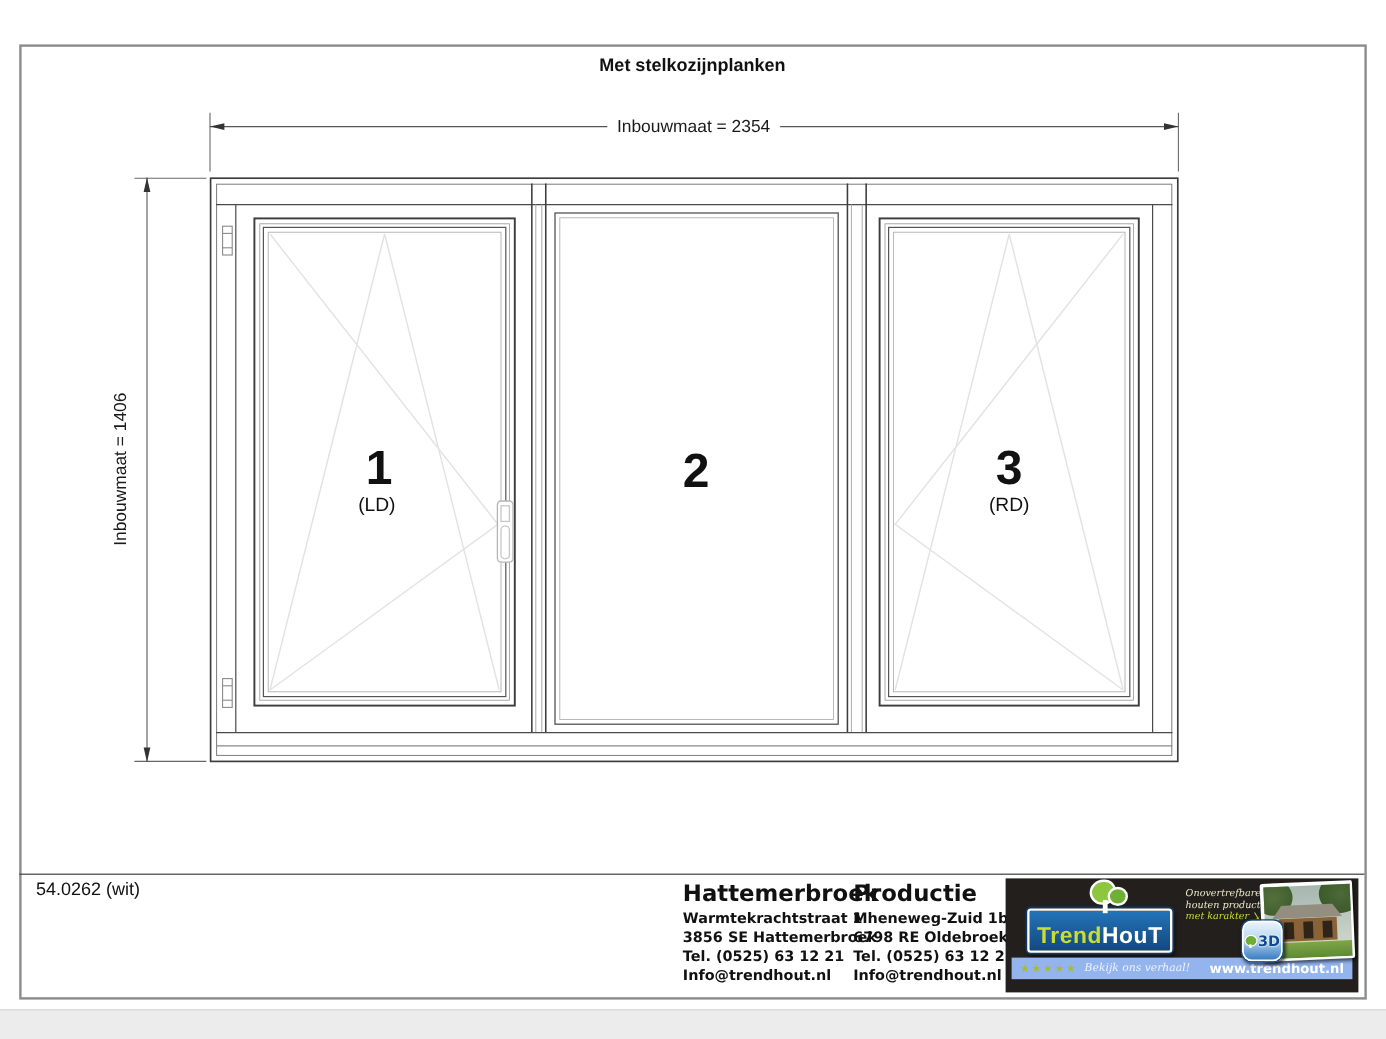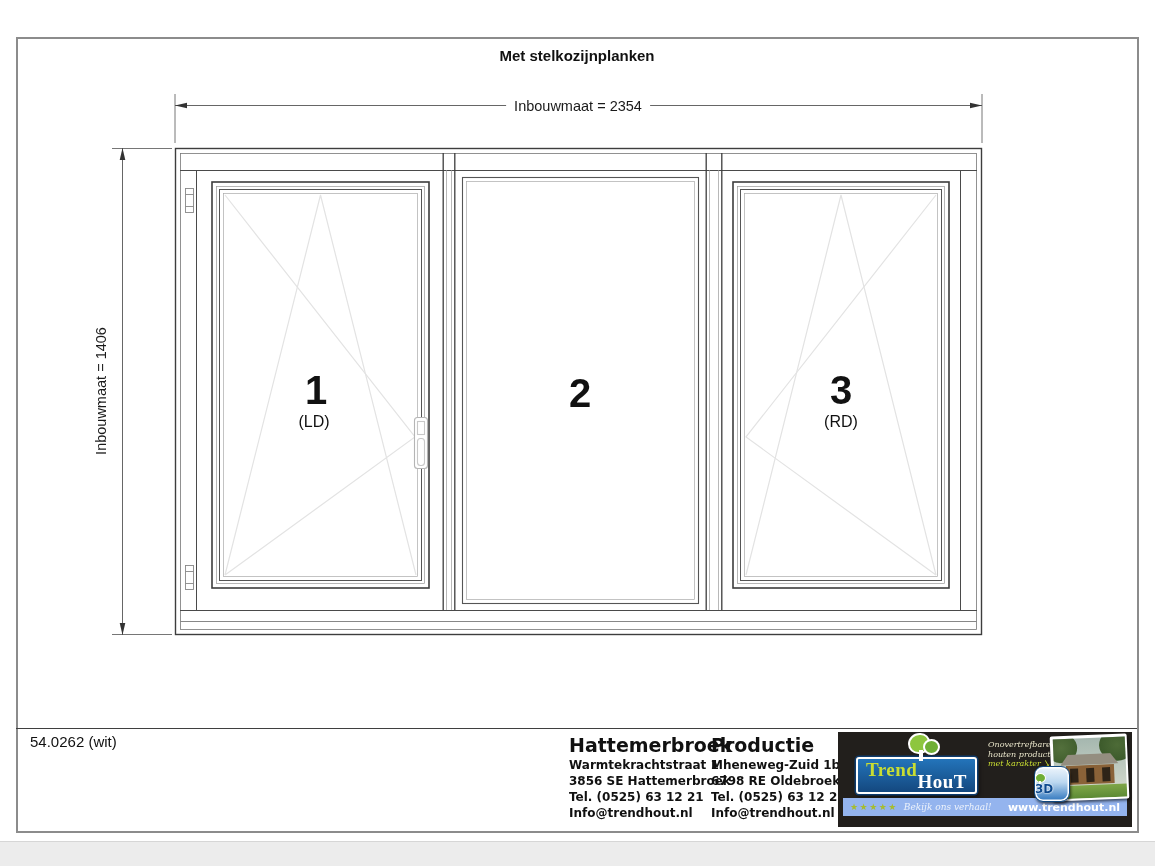--- a/index.html
+++ b/index.html
@@ -33,32 +33,32 @@
   
   .logo-box{left:838px;top:732px;width:294px;height:95px;background:#221f1c;}
   .lb{position:absolute;}
   .tree{left:62px;top:0;width:46px;height:30px;z-index:2;}
   .tree .c1{position:absolute;left:8px;top:1px;width:18px;height:17px;border-radius:55% 45% 50% 50%;background:#8dc63f;border:2px solid #fff;}
   .tree .c2{position:absolute;left:23px;top:7px;width:13px;height:12px;border-radius:50%;background:#6faf35;border:2px solid #fff;}
   .tree .trunk{position:absolute;left:19px;top:18px;width:4px;height:11px;background:#fff;}
   .brand-box{left:18px;top:25px;width:117px;height:33px;border-radius:3px;
     background:linear-gradient(180deg,#2374ba,#14487f);border:2px solid #fff;
     box-shadow:0 0 0 1.5px #0e3a6b,2px 3px 4px rgba(0,0,0,.55);
-    display:flex;align-items:flex-start;justify-content:center;
-    font-family:Liberation Serif, serif;font-weight:bold;font-size:19px;letter-spacing:.5px;}
+    display:flex;align-items:flex-end;justify-content:center;
+    font-family:Liberation Sans, sans-serif;font-weight:bold;font-size:19px;letter-spacing:.5px;}
   .brand-trend{color:#c9dd32;}
   .brand-hout{color:#fff;margin-top:12px;}
   .tagline{left:150px;top:8px;width:92px;font-family:"DejaVu Serif", serif;font-style:italic;
     font-size:8px;line-height:9.5px;color:#eae6cb;}
   .tagline .lime{color:#c9dd32;}
   .tagline .arrow{color:#c9dd32;font-size:9px;display:inline-block;transform:rotate(15deg);}
   .badge3d{left:196px;top:34px;width:34px;height:34px;border-radius:9px;z-index:3;
     background:linear-gradient(180deg,#eef5fc 0%,#bcd8f0 45%,#2e75bd 100%);
     border:1.5px solid #10477e;box-shadow:inset 0 0 0 1.5px #fff,1px 2px 3px rgba(0,0,0,.6);
-    display:flex;flex-direction:column;justify-content:center;}
+    display:flex;flex-direction:row;align-items:center;justify-content:center;}
   .badge3d .mini-tree{width:9px;height:8px;border-radius:50%;background:#6fae35;border:1px solid #fff;position:relative;}
   .badge3d .mini-tree::after{content:"";position:absolute;left:3px;top:7px;width:2px;height:3px;background:#fff;}
   .badge3d .b3d{font-family:"DejaVu Sans", sans-serif;font-weight:900;font-size:12px;color:#0d4a8f;
     text-shadow:0 0 1px #fff,0 0 1px #fff,0 0 2px #fff;line-height:12px;}
   .photo{left:213px;top:3px;width:77px;height:65px;background:#fff;padding:2.5px;border-radius:2px;
     transform:rotate(-2.5deg);box-shadow:1px 2px 3px rgba(0,0,0,.6);z-index:2;box-sizing:border-box;}
   .photo-inner{position:relative;width:100%;height:100%;overflow:hidden;background:linear-gradient(#a5b7af,#d8ddd0);}
   .ph{position:absolute;}
   .fol1{left:-8px;top:-6px;width:32px;height:30px;border-radius:50%;background:radial-gradient(#53703c,#3a5829);}
   .fol2b{left:46px;top:-8px;width:36px;height:32px;border-radius:50%;background:radial-gradient(#4d6b37,#355326);}

